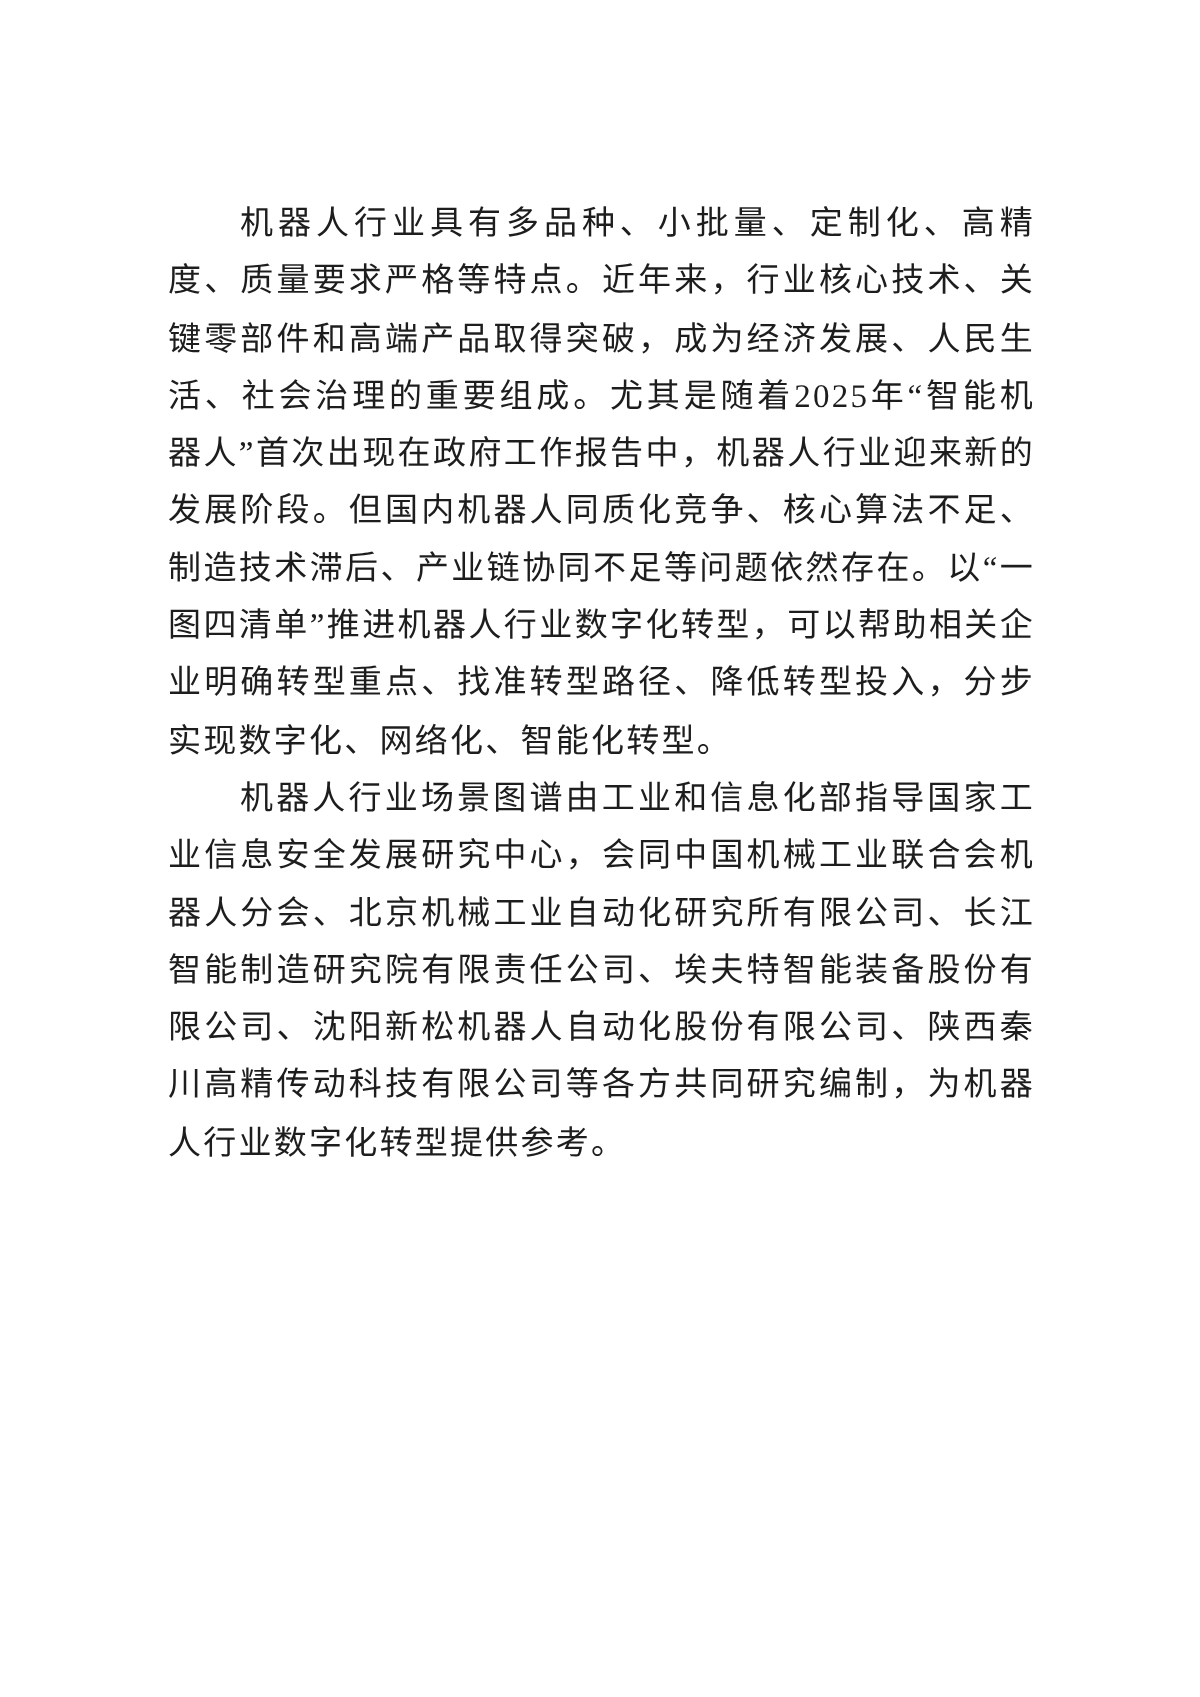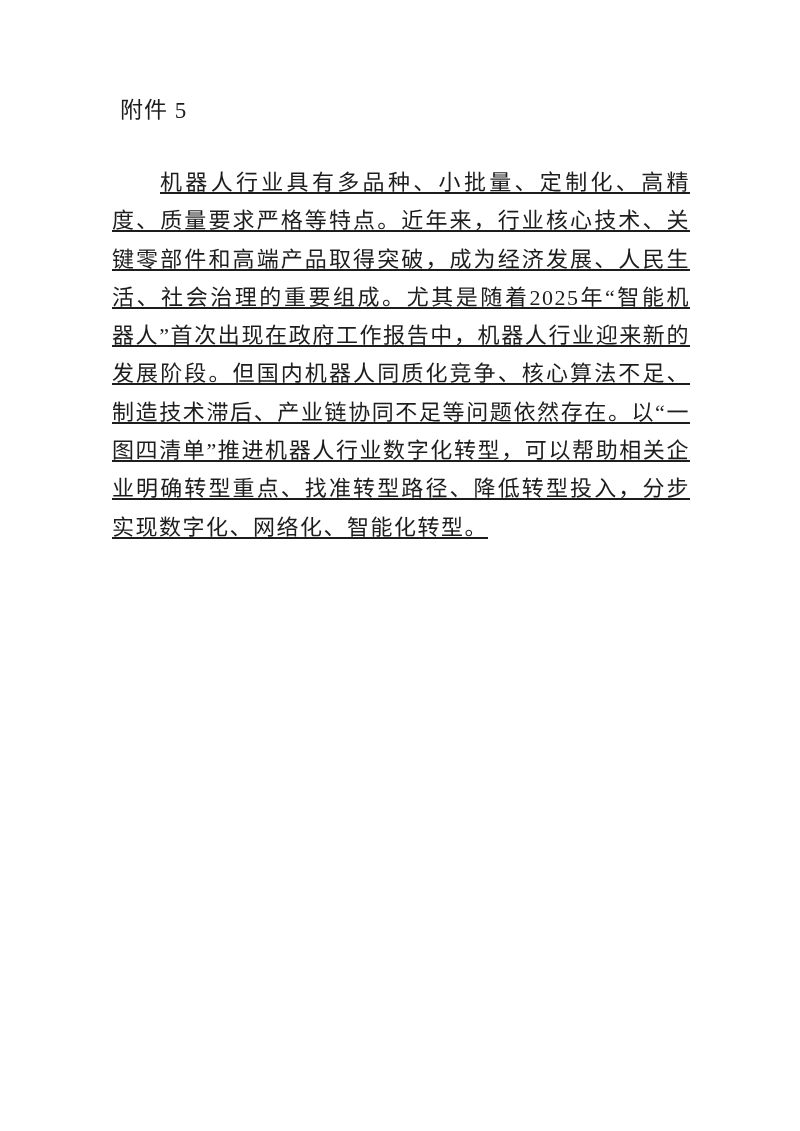--- a/index.html
+++ b/index.html
@@ -40,26 +40,25 @@
   }
   .body-para {
     margin: 0;
     font-size: 22px;
     line-height: 38.3px;
     letter-spacing: 1.5px;
     text-align: justify;
     text-justify: inter-character;
     text-indent: 48px;
     word-break: break-all;
-    text-decoration: underline;
   }
 </style>
 </head>
 <body>
 
 <div class="page">
-  <div class="attachment-label">附件 5</div>
 
 
   <div class="doc-body">
     <p class="body-para">机器人行业具有多品种、小批量、定制化、高精度、质量要求严格等特点。近年来，行业核心技术、关键零部件和高端产品取得突破，成为经济发展、人民生活、社会治理的重要组成。尤其是随着2025年“智能机器人”首次出现在政府工作报告中，机器人行业迎来新的发展阶段。但国内机器人同质化竞争、核心算法不足、制造技术滞后、产业链协同不足等问题依然存在。以“一图四清单”推进机器人行业数字化转型，可以帮助相关企业明确转型重点、找准转型路径、降低转型投入，分步实现数字化、网络化、智能化转型。</p>
+    <p class="body-para">机器人行业场景图谱由工业和信息化部指导国家工业信息安全发展研究中心，会同中国机械工业联合会机器人分会、北京机械工业自动化研究所有限公司、长江智能制造研究院有限责任公司、埃夫特智能装备股份有限公司、沈阳新松机器人自动化股份有限公司、陕西秦川高精传动科技有限公司等各方共同研究编制，为机器人行业数字化转型提供参考。</p>
   </div>
 </div>
 
 </body></html>

